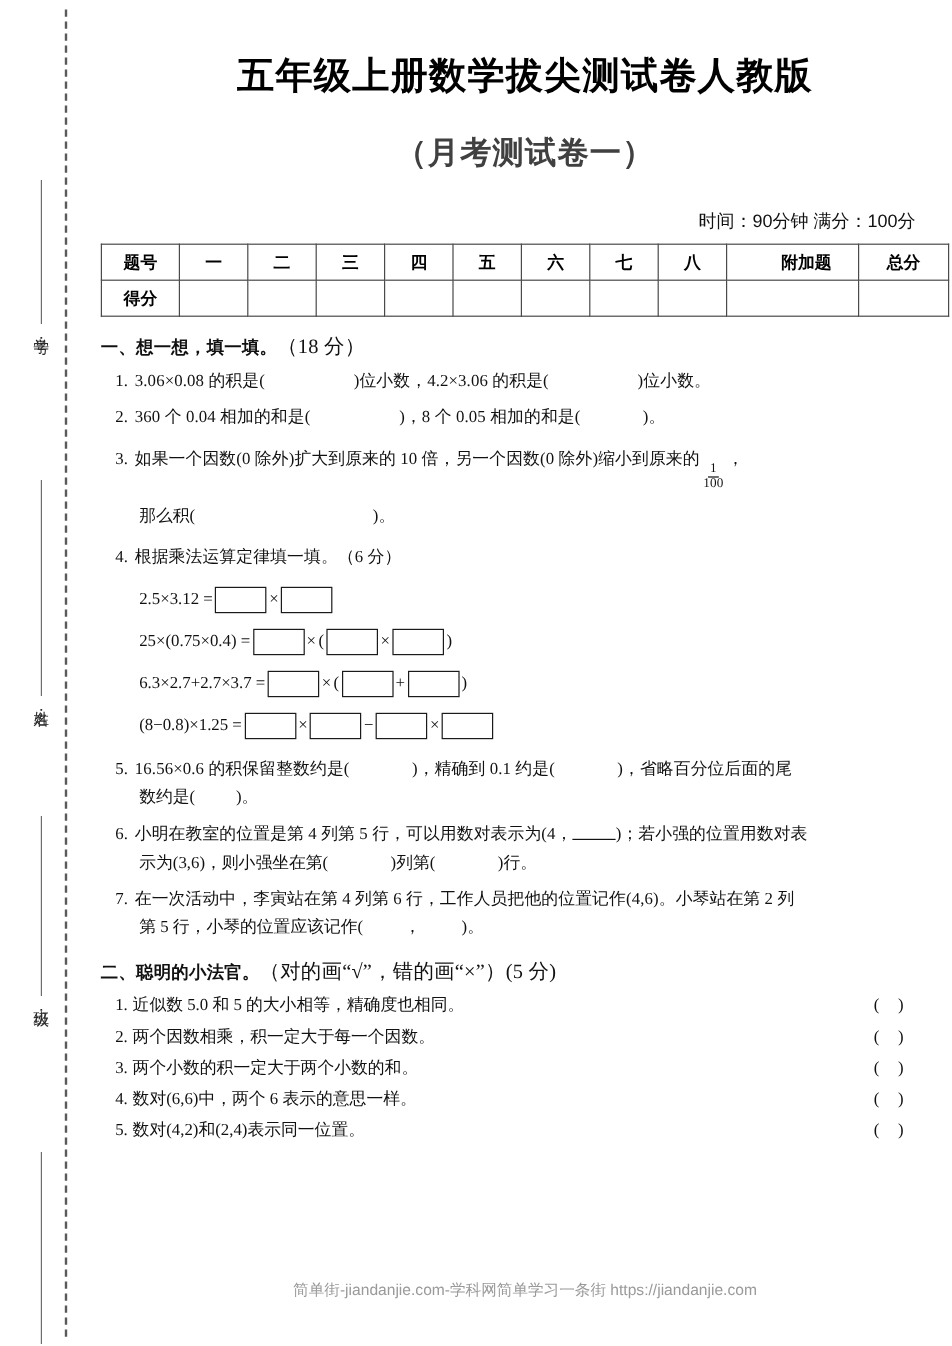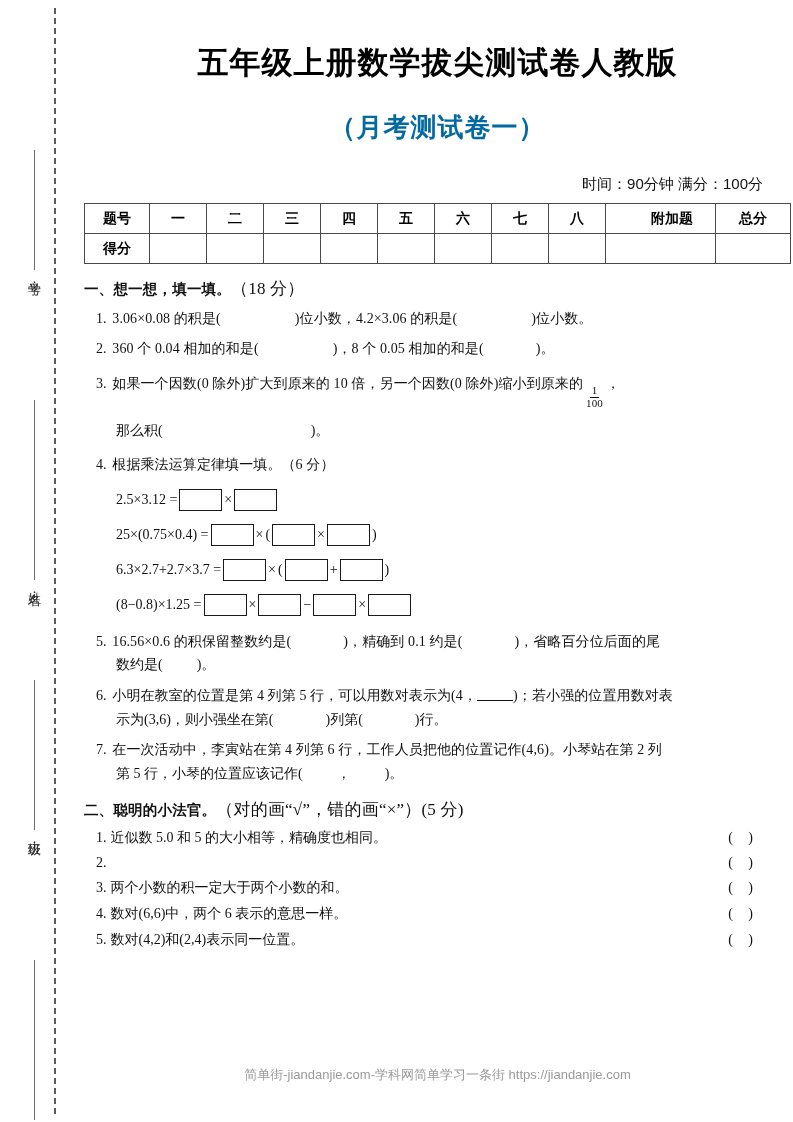--- a/index.html
+++ b/index.html
@@ -73,21 +73,21 @@
     font-family: "DejaVu Sans", "Liberation Sans", sans-serif;
     color: #000;
   }
   .title-sub {
     margin: 26px 0 0 0;
     text-align: center;
     font-size: 26px;
     font-weight: bold;
     letter-spacing: 1px;
     font-family: "DejaVu Sans", "Liberation Sans", sans-serif;
-    color: #0369a1;
+    color: #404040;
   }
   .exam-meta {
     margin: 30px 30px 0 0;
     text-align: right;
     font-size: 15px;
     font-family: "Liberation Sans", "DejaVu Sans", sans-serif;
     color: #111;
   }
 
   
@@ -379,20 +379,21 @@
   </div>
 
   <div class="judge-row">
     <span class="judge-text">1.</span>
     <span class="judge-text" style="margin-left:4px;">近似数 5.0 和 5 的大小相等，精确度也相同。</span>
     <span class="judge-spacer"></span>
     <span class="judge-paren">(    )</span>
   </div>
   <div class="judge-row">
     <span class="judge-text">2.</span>
+    <span class="judge-text" style="margin-left:4px;">两个因数相乘，积一定大于每一个因数。</span>
     <span class="judge-spacer"></span>
     <span class="judge-paren">(    )</span>
   </div>
   <div class="judge-row">
     <span class="judge-text">3.</span>
     <span class="judge-text" style="margin-left:4px;">两个小数的积一定大于两个小数的和。</span>
     <span class="judge-spacer"></span>
     <span class="judge-paren">(    )</span>
   </div>
   <div class="judge-row">

